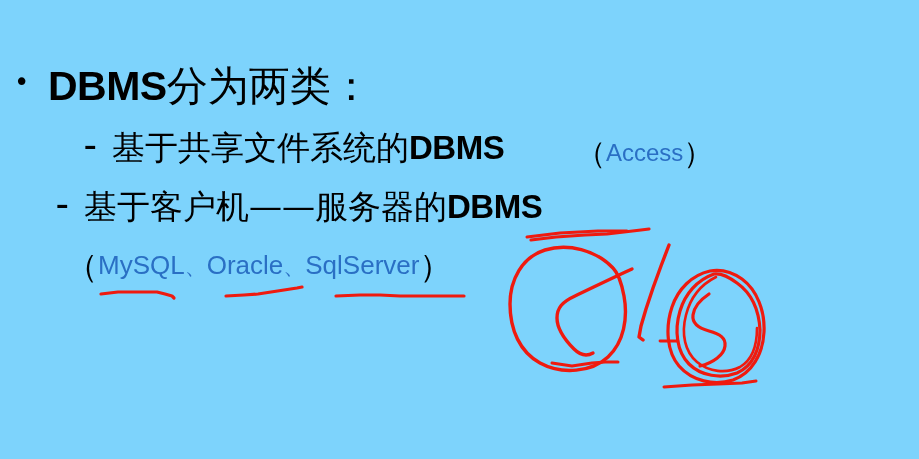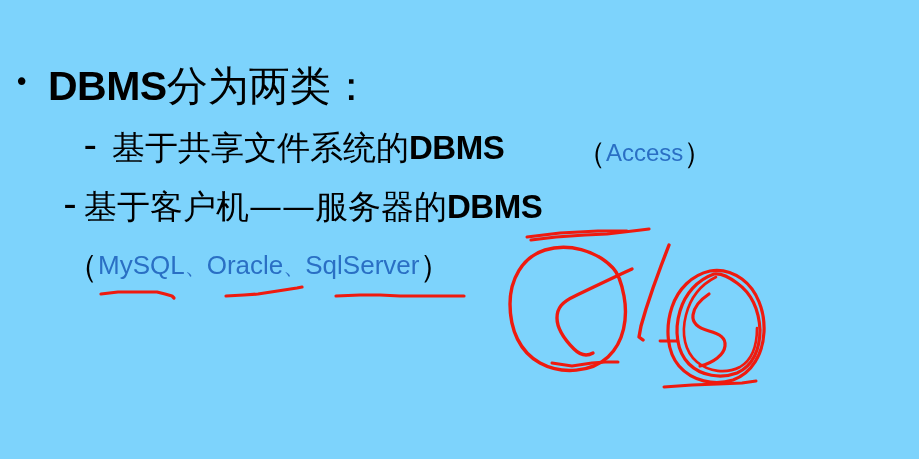--- a/index.html
+++ b/index.html
@@ -53,21 +53,20 @@
   #line-2 {
     left: 56px;
     top: 131px;
     font-size: 33px;
     margin-left: 28px;
   }
   #line-3 {
     left: 56px;
     top: 190px;
     font-size: 33px;
-    text-align: center;
   }
   .dash-glyph {
     display: inline-block;
     font-family: "DejaVu Sans", sans-serif;
     font-weight: bold;
     font-size: 25px;
     vertical-align: 5px;
     width: 28px;
   }
   .latin-sub {

